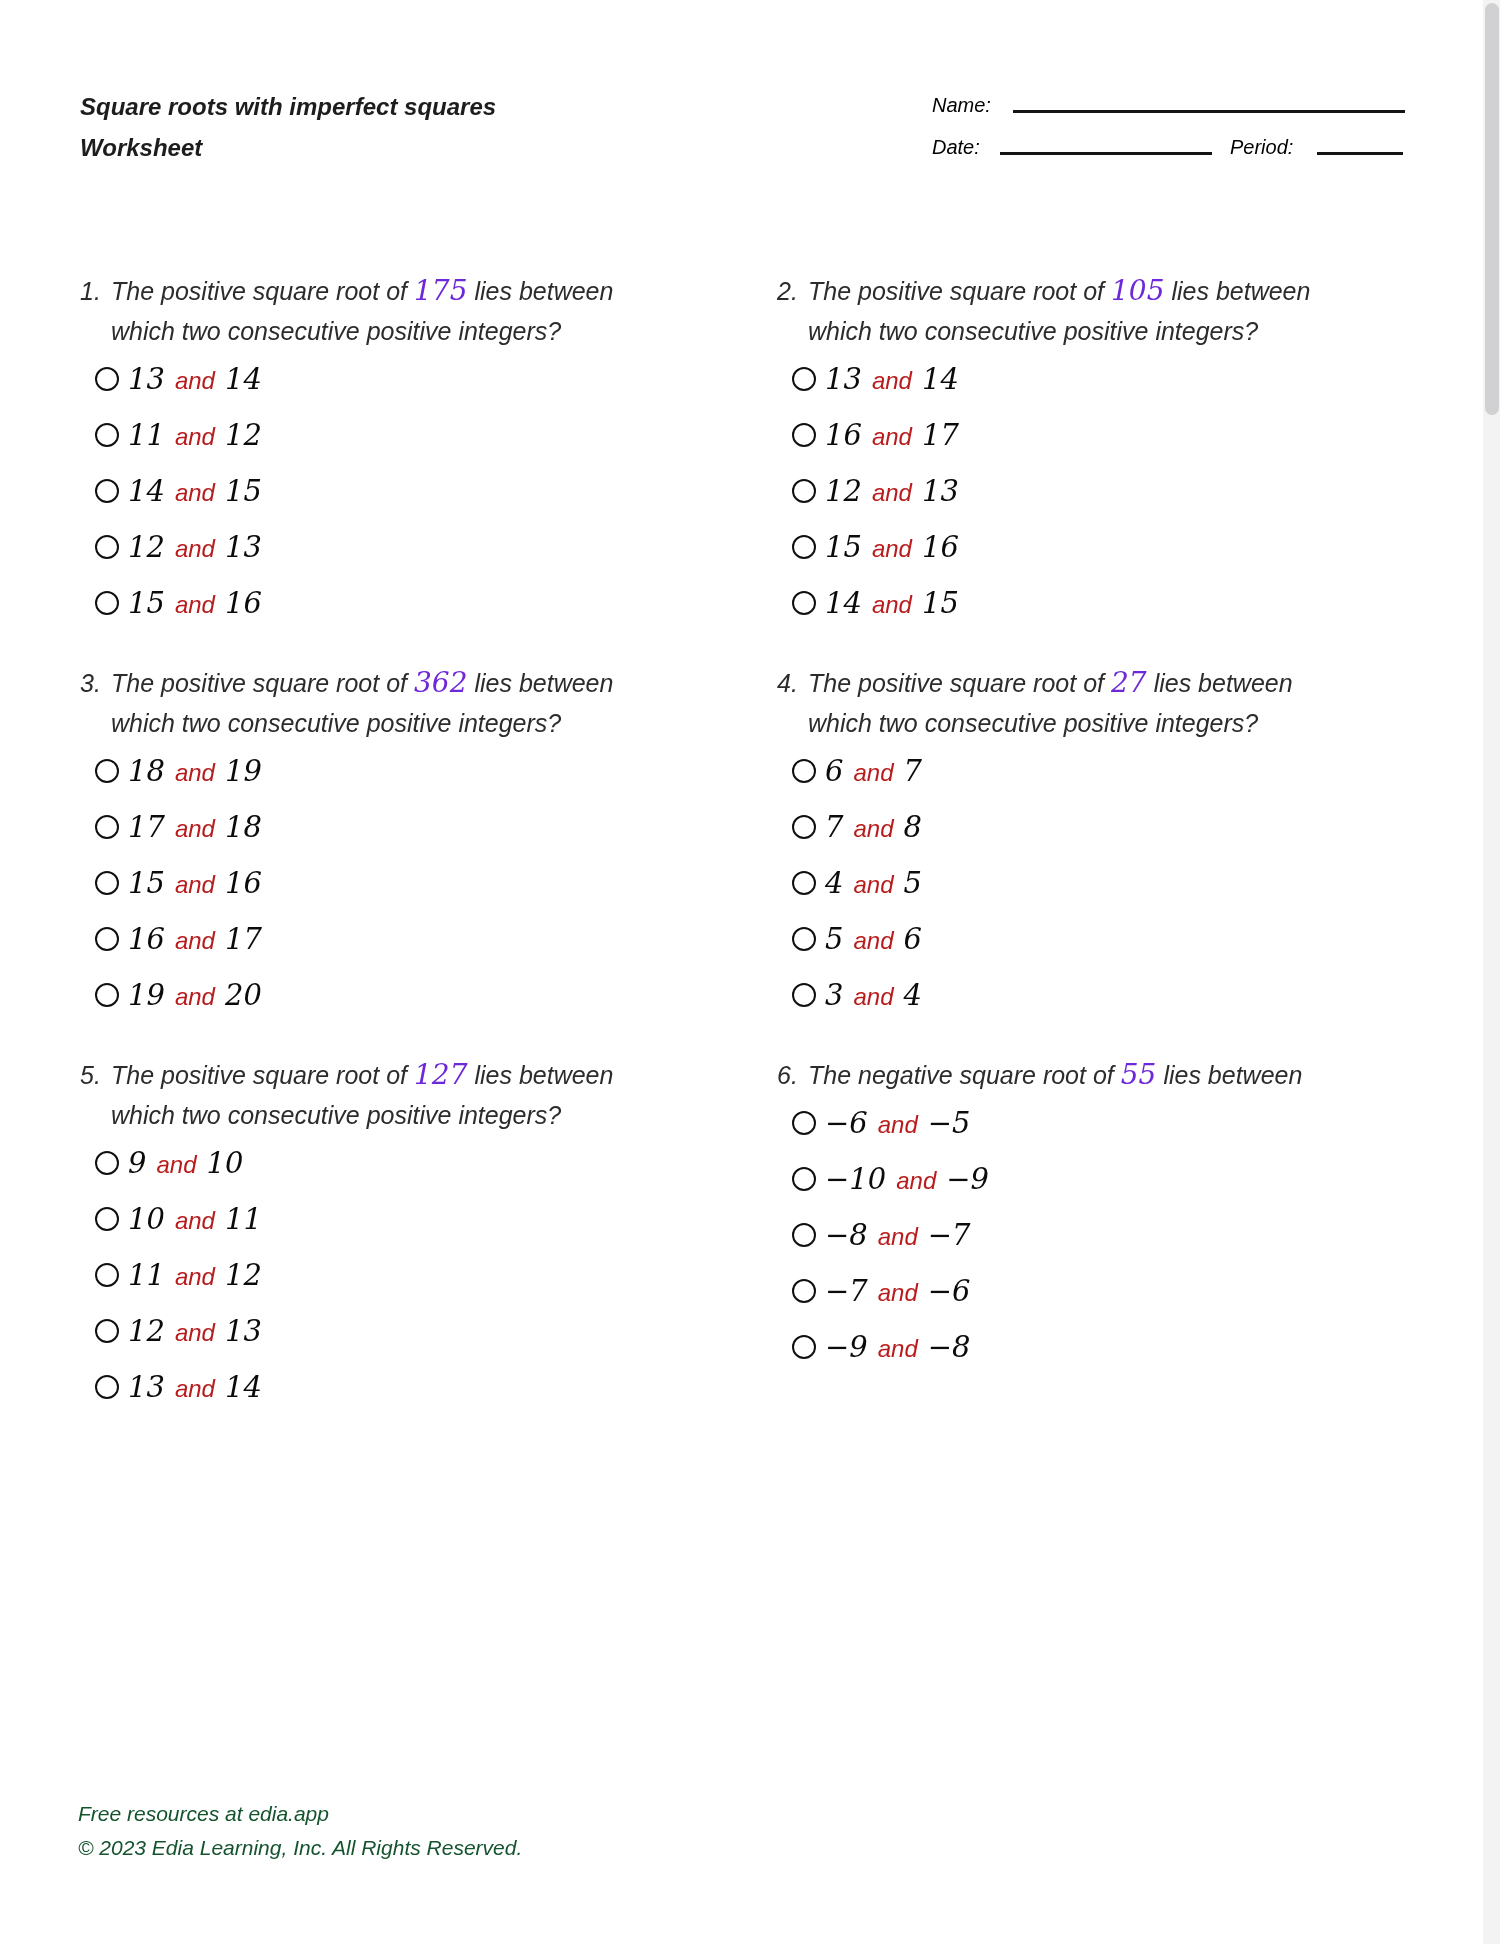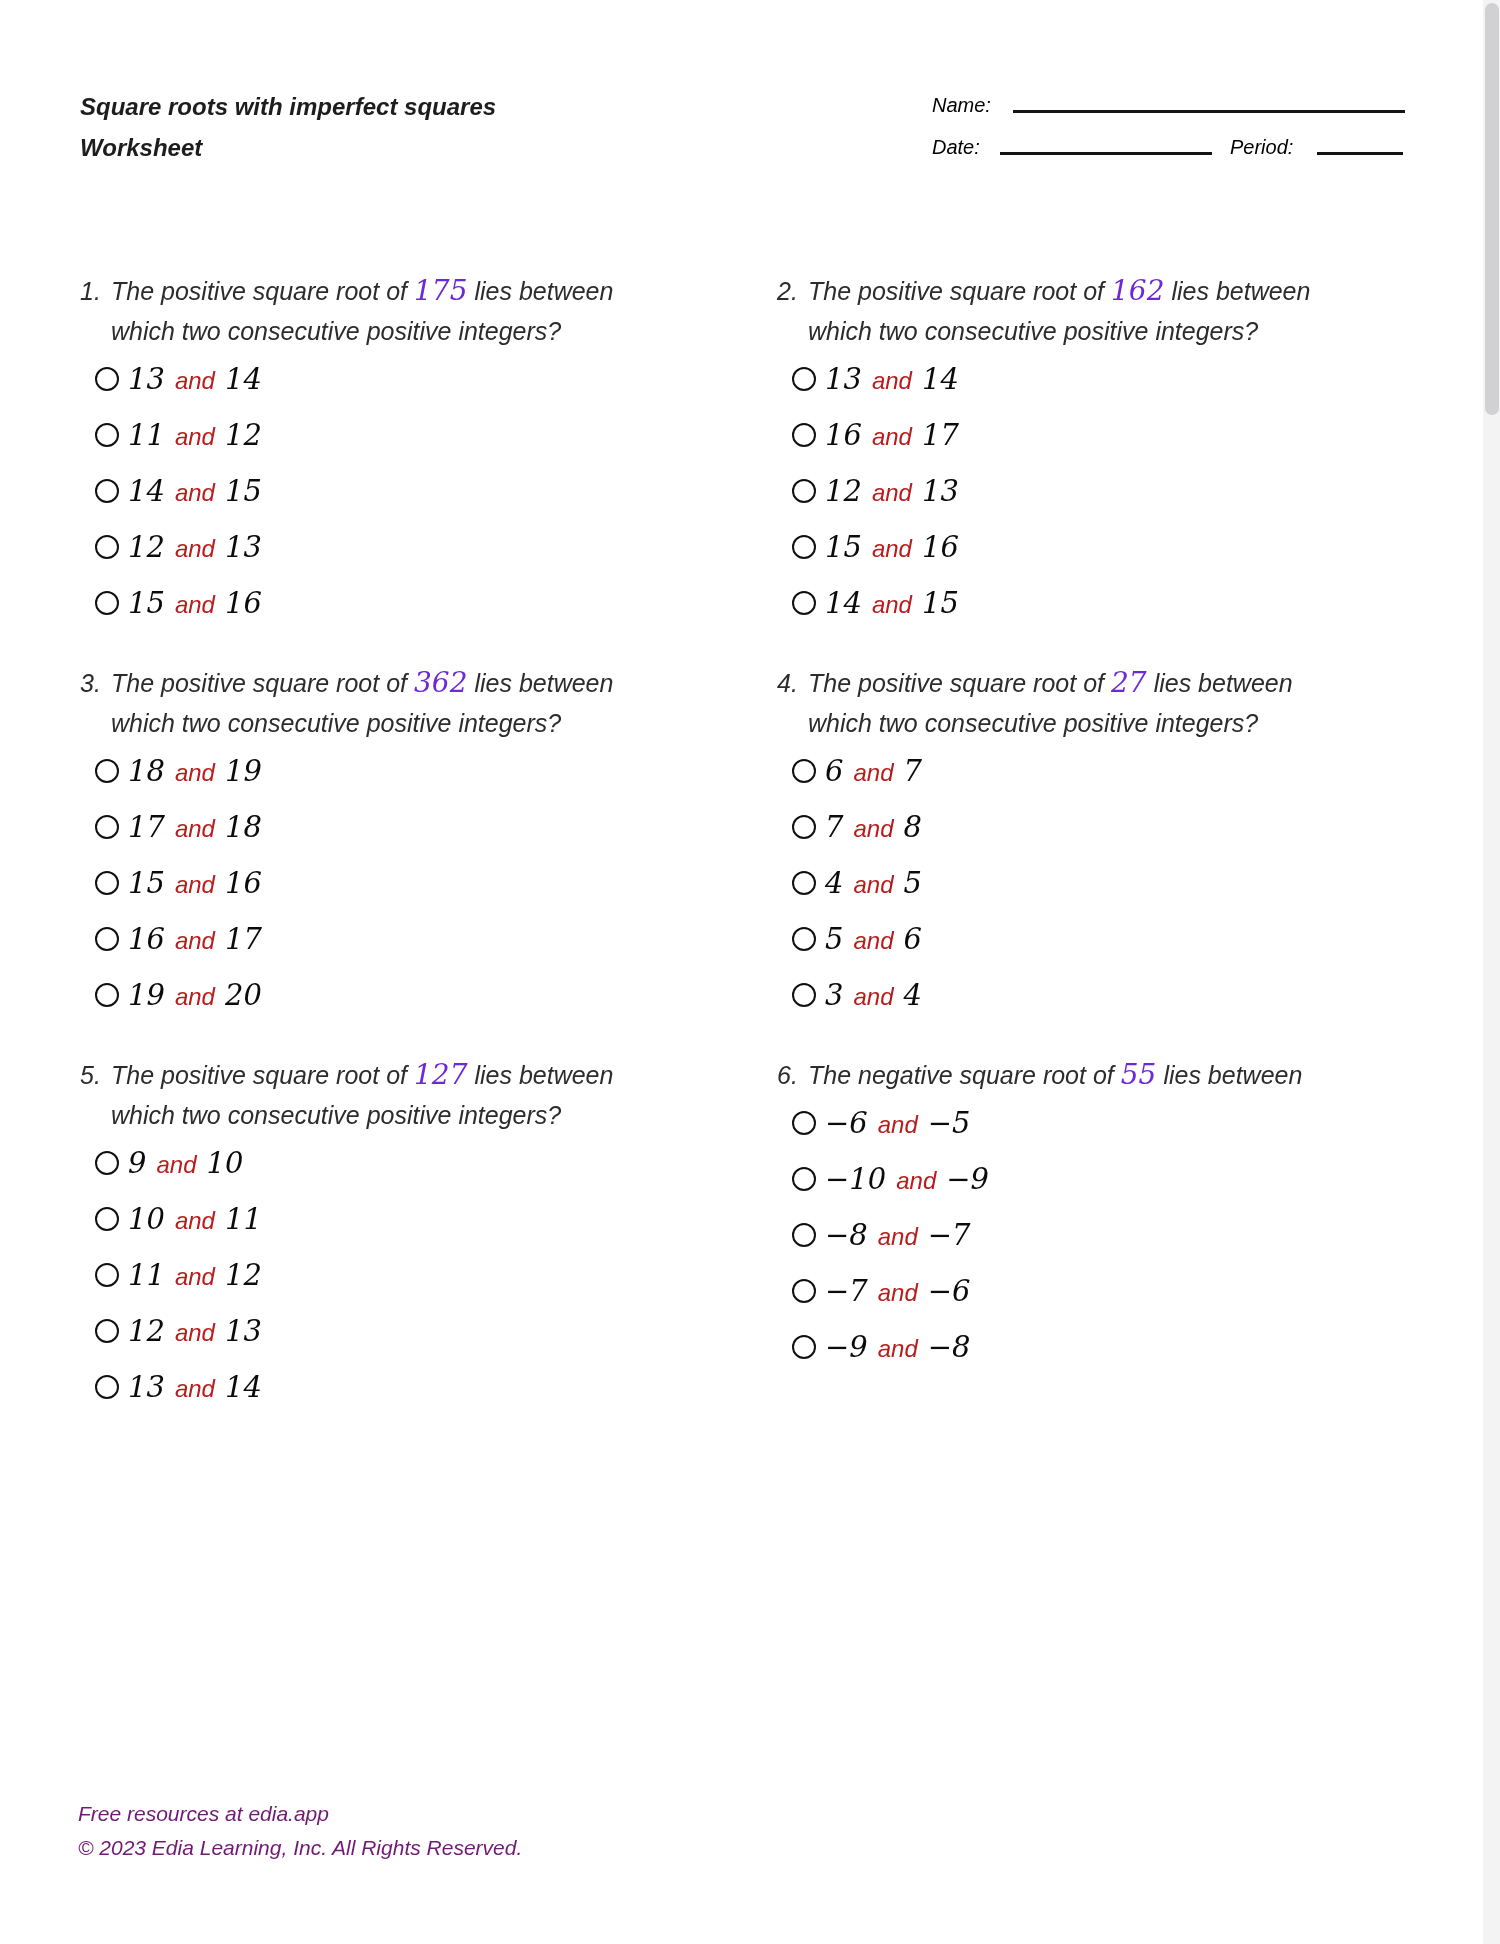--- a/index.html
+++ b/index.html
@@ -34,21 +34,21 @@
     border:2.5px solid #101010; border-radius:50%;
     background:#ffffff; flex:0 0 auto; margin-right:9px;
   }
   .opt-label { display:flex; align-items:baseline; }
   .opt-num { font-family:"DejaVu Serif", serif; font-size:29px; color:#0b0b0b; }
   .opt-and { font-size:24px; color:#b91c1c; margin:0 10px; }
 
   
   #footer {
     position:absolute; left:78px; top:1797px;
-    font-size:21px; line-height:34px; color:#701a75;
+    font-size:21px; line-height:34px; color:#14532d;
   }
 
   
   #scroll-track {
     position:absolute; right:0; top:0; width:17px; height:1944px;
     background:#f3f3f3;
   }
   #scroll-thumb {
     position:absolute; right:1.5px; top:3px; width:14px; height:412px;
     background:#d1d1d3; border-radius:7px;
@@ -118,21 +118,21 @@
               <span class="opt-num">15</span>
               <span class="opt-and">and</span>
               <span class="opt-num">16</span>
             </span>
           </div>
         </div>
       </div>
       <div class="q-block" style="left: 777px; top: 271px;">
         <div class="q-text">
           <span class="q-num">2.</span>
-          <span class="q-body"><span class="sans">The positive square root of</span><span class="q-math">162</span><span class="sans">lies between</span><br><span class="sans">which two consecutive positive integers?</span></span>
+          <span class="q-body"><span class="sans">The positive square root of</span><span class="q-math">105</span><span class="sans">lies between</span><br><span class="sans">which two consecutive positive integers?</span></span>
         </div>
         <div class="options">
           <div class="option">
             <span class="radio"></span>
             <span class="opt-label">
               <span class="opt-num">13</span>
               <span class="opt-and">and</span>
               <span class="opt-num">14</span>
             </span>
           </div>

